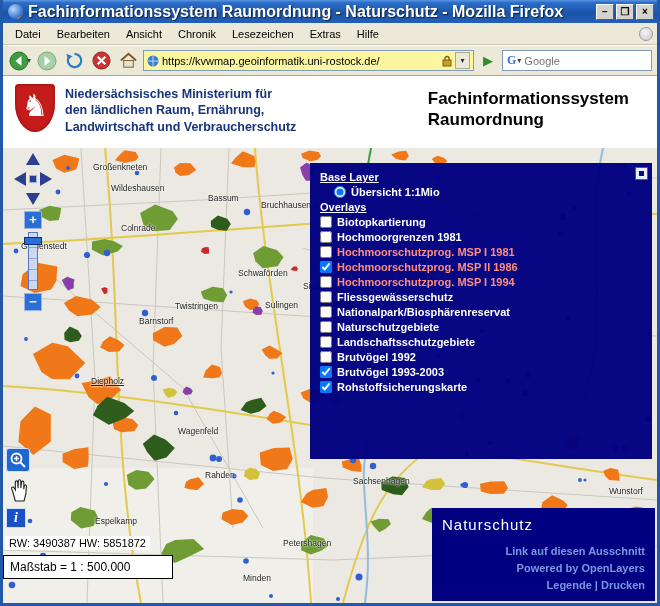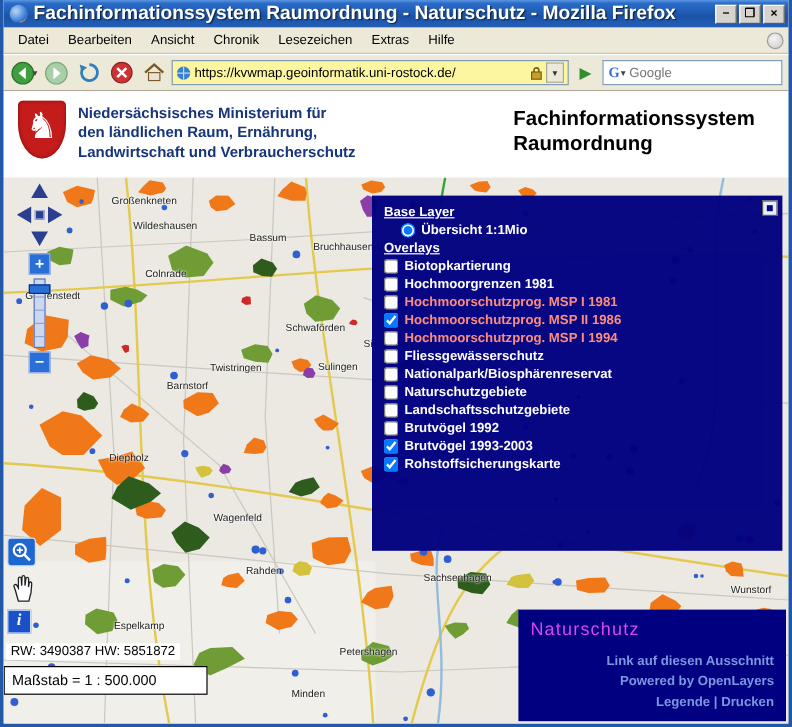--- a/index.html
+++ b/index.html
@@ -74,21 +74,21 @@
   .lp-min { position:absolute; top:4px; right:4px; width:13px; height:13px; background:#e8eefc; border:1px solid #555; display:flex; align-items:center; justify-content:center; }
   .lp-min::after { content:""; width:5px; height:5px; background:var(--navy); }
   .lp-head { margin:2px 0 2px 0; text-decoration:underline; }
   .lp-row { display:flex; align-items:center; gap:5px; margin:3px 0; }
   .lp-row input { width:12px; height:12px; margin:0; flex:0 0 auto; }
   .lp-base { margin-left:14px; }
   .lp-label.red { color:#ff8a7a; }
 
   
   .natur-panel { position:absolute; right:2px; bottom:2px; width:223px; height:93px; background:var(--navy); padding:8px 10px; }
-  .natur-title { color:#d946ef; font-size:15px; letter-spacing:1px; }
+  .natur-title { color:#ffffff; font-size:15px; letter-spacing:1px; }
   .natur-links { position:absolute; right:10px; bottom:7px; text-align:right; font-size:11px; font-weight:bold; line-height:1.55; }
   .natur-link { color:var(--link-blue); display:block; }
 </style>
 </head>
 <body>
 
 <div class="window">
 
   <div class="titlebar">
     <span class="fx-icon"></span>
@@ -343,21 +343,21 @@
         <span class="map-label" style="left: 108px; top: 35px;">Wildeshausen</span>
         <span class="map-label" style="left: 205px; top: 45px;">Bassum</span>
         <span class="map-label" style="left: 258px; top: 52px;">Bruchhausen-Vilsen</span>
         <span class="map-label" style="left: 118px; top: 75px;">Colnrade</span>
         <span class="map-label" style="left: 18px; top: 93px;">Goldenstedt</span>
         <span class="map-label" style="left: 172px; top: 105px; margin-top: 48px;">Twistringen</span>
         <span class="map-label" style="left: 235px; top: 120px;">Schwaförden</span>
         <span class="map-label" style="left: 300px; top: 133px;">Siedenburg</span>
         <span class="map-label" style="left: 262px; top: 152px;">Sulingen</span>
         <span class="map-label" style="left: 104px; top: 168px; padding-left: 32px;">Barnstorf</span>
-        <span class="map-label" style="left: 88px; top: 228px;">Diepholz</span>
+        <span class="map-label" style="left: 88px; top: 228px; text-decoration: underline;">Diepholz</span>
         <span class="map-label" style="left: 175px; top: 278px;">Wagenfeld</span>
         <span class="map-label" style="left: 202px; top: 322px;">Rahden</span>
         <span class="map-label" style="left: 92px; top: 368px;">Espelkamp</span>
         <span class="map-label" style="left: 350px; top: 328px;">Sachsenhagen</span>
         <span class="map-label" style="left: 280px; top: 390px;">Petershagen</span>
         <span class="map-label" style="left: 240px; top: 425px;">Minden</span>
         <span class="map-label" style="left: 606px; top: 338px;">Wunstorf</span>
       </div>
 
     <div class="panzoom">

